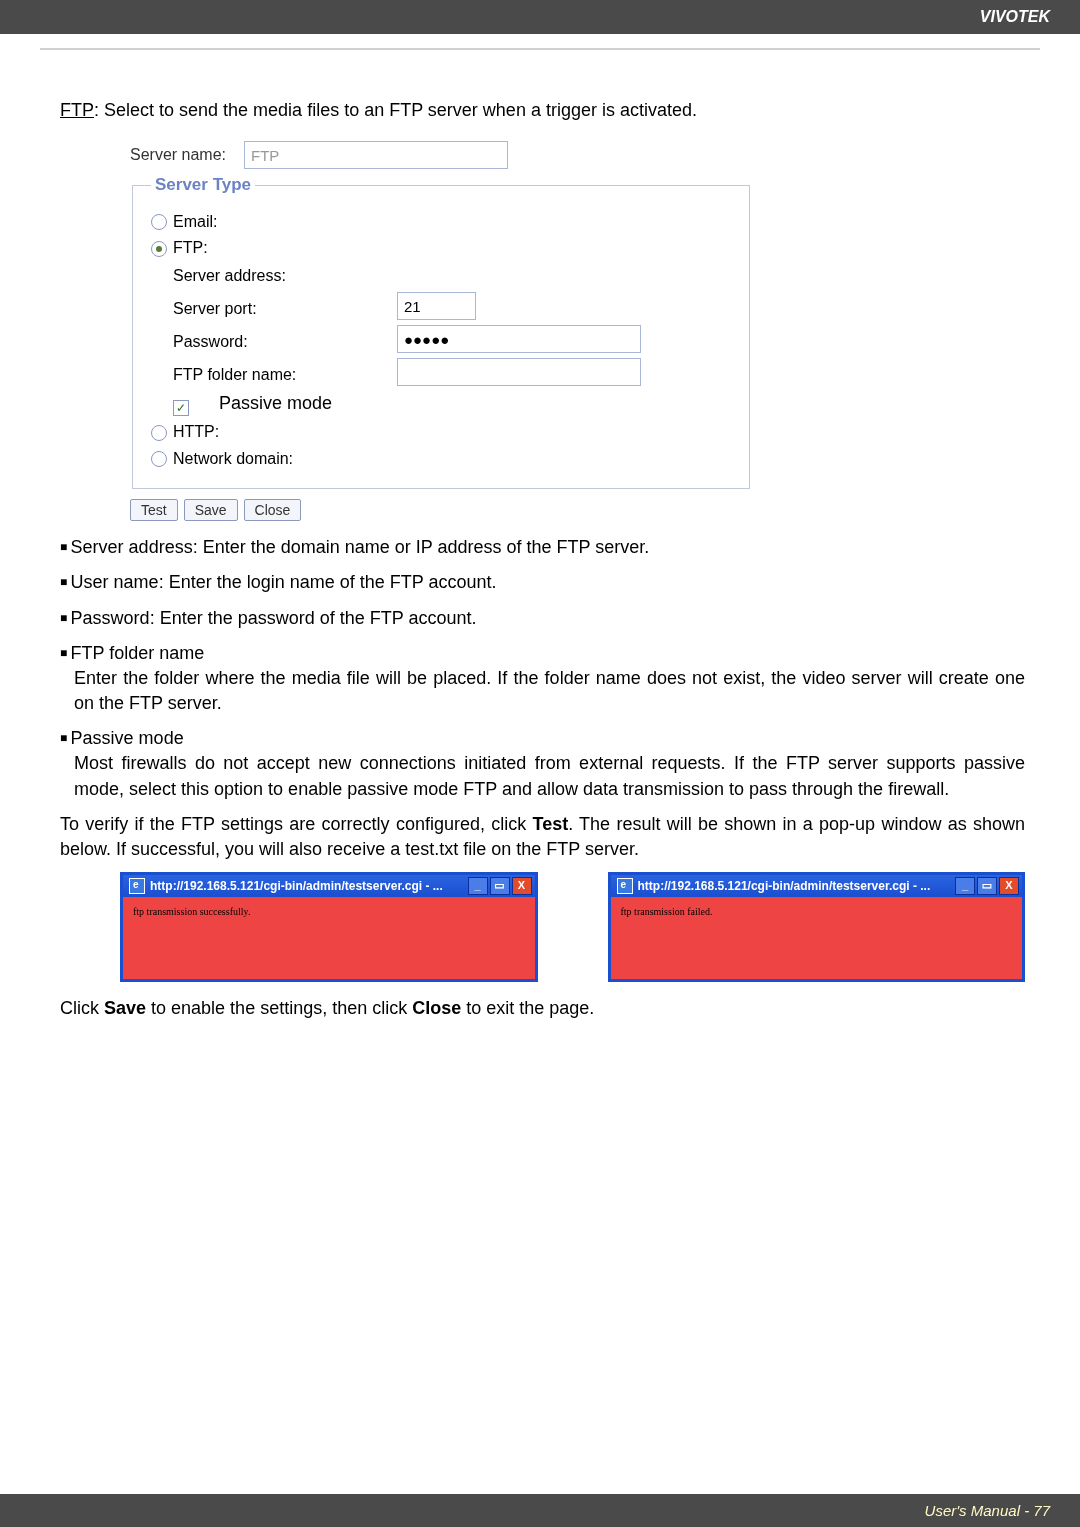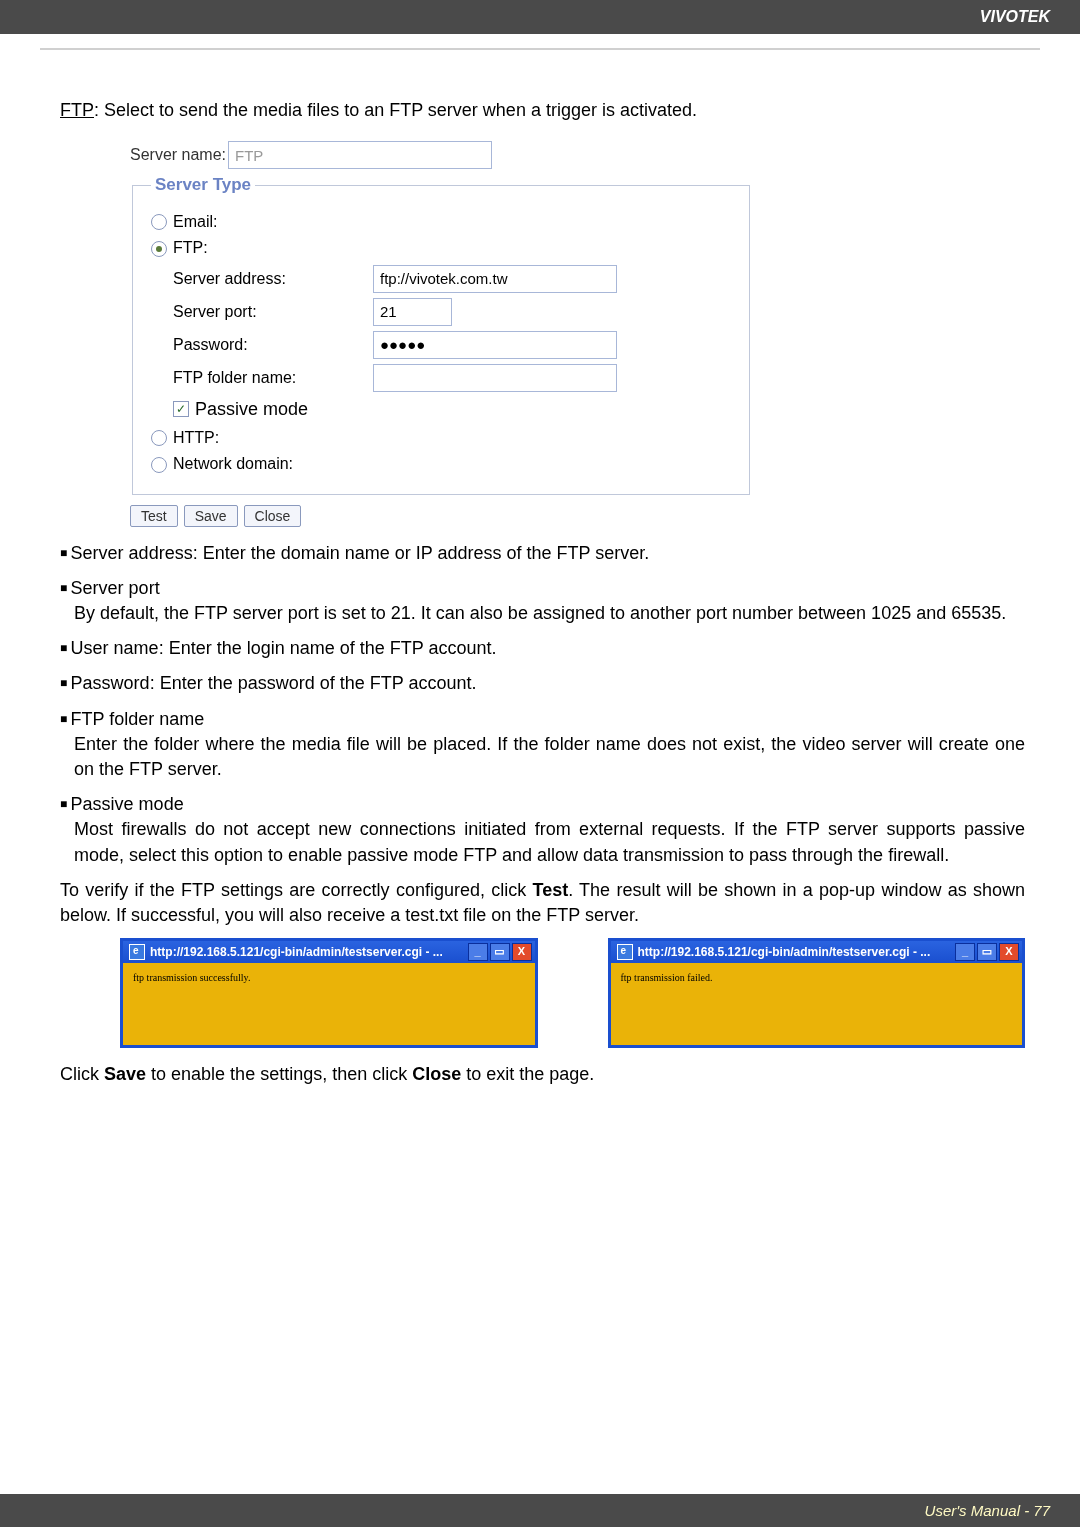--- a/index.html
+++ b/index.html
@@ -37,21 +37,21 @@
   }
   .ftp-underline {
     text-decoration: underline;
   }
   .form-wrap {
     margin: 8px 0 10px 70px;
   }
   .row-server-name {
     display: flex;
     align-items: center;
-    gap: 2px;
+    gap: 18px;
     margin-bottom: 4px;
   }
   .lbl {
     font-size: 16px;
     color: #333;
   }
   .txt-input {
     border: 1px solid #a8b7d8;
     height: 24px;
     padding: 1px 6px;
@@ -94,22 +94,23 @@
     content: '';
     width: 6px; height: 6px;
     background: #5a7a3a;
     border-radius: 50%;
   }
   .ftp-fields {
     margin: 4px 0 4px 22px;
   }
   .field-row {
     display: flex;
-    align-items: center;
+    align-items: flex-end;
     margin: 5px 0;
+    gap: 24px;
   }
   .field-row .flabel {
     width: 200px;
     font-size: 16px;
   }
   .checkbox {
     width: 14px; height: 14px;
     border: 1px solid #8a99bd;
     display: inline-flex;
     align-items: center;
@@ -155,21 +156,21 @@
   }
   .strong { font-weight: bold; }
   .popups {
     display: flex;
     gap: 70px;
     margin: 6px 0 0 60px;
   }
   .ie-window {
     width: 430px;
     border: 3px solid #1a4fcf;
-    background: #eab308;
+    background: #ef4444;
     font-family: "Times New Roman", serif;
   }
   .ie-title {
     background: linear-gradient(#2a63e0, #1a4fcf);
     color: #fff;
     font-size: 12px;
     font-weight: bold;
     display: flex;
     align-items: center;
     padding: 2px 3px 2px 6px;
@@ -250,21 +251,20 @@
         </div>
 
         <div class="radio-line">
           <span class="radio selected"></span>
           <span>FTP:</span>
         </div>
 
         <div class="ftp-fields">
           <div class="field-row">
             <span class="flabel">Server address:</span>
-            <input class="txt-input mid val" value="ftp://vivotek.com.tw" style="">
           </div>
           <div class="field-row">
             <span class="flabel">Server port:</span>
             <input class="txt-input small val" value="21" style="">
           </div>
           <div class="field-row">
             <span class="flabel">Password:</span>
             <input class="txt-input mid val" type="text" value="●●●●●" style="">
           </div>
           <div class="field-row">
@@ -290,24 +290,20 @@
       <div class="btn-row">
         <button class="btn">Test</button>
         <button class="btn">Save</button>
         <button class="btn">Close</button>
       </div>
     </div>
 
     <div class="doc-list">
       <p class="bullet">Server address: Enter the domain name or IP address of the FTP server.</p>
 
-      <p class="bullet">
-        <span>Server port</span><br>
-        <span>By default, the FTP server port is set to 21. It can also be assigned to another port number between 1025 and 65535.</span>
-      </p>
 
       <p class="bullet">User name: Enter the login name of the FTP account.</p>
 
       <p class="bullet">Password: Enter the password of the FTP account.</p>
 
       <p class="bullet">
         <span>FTP folder name</span><br>
         <span>Enter the folder where the media file will be placed. If the folder name does not exist, the video server will create one on the FTP server.</span>
       </p>
 

